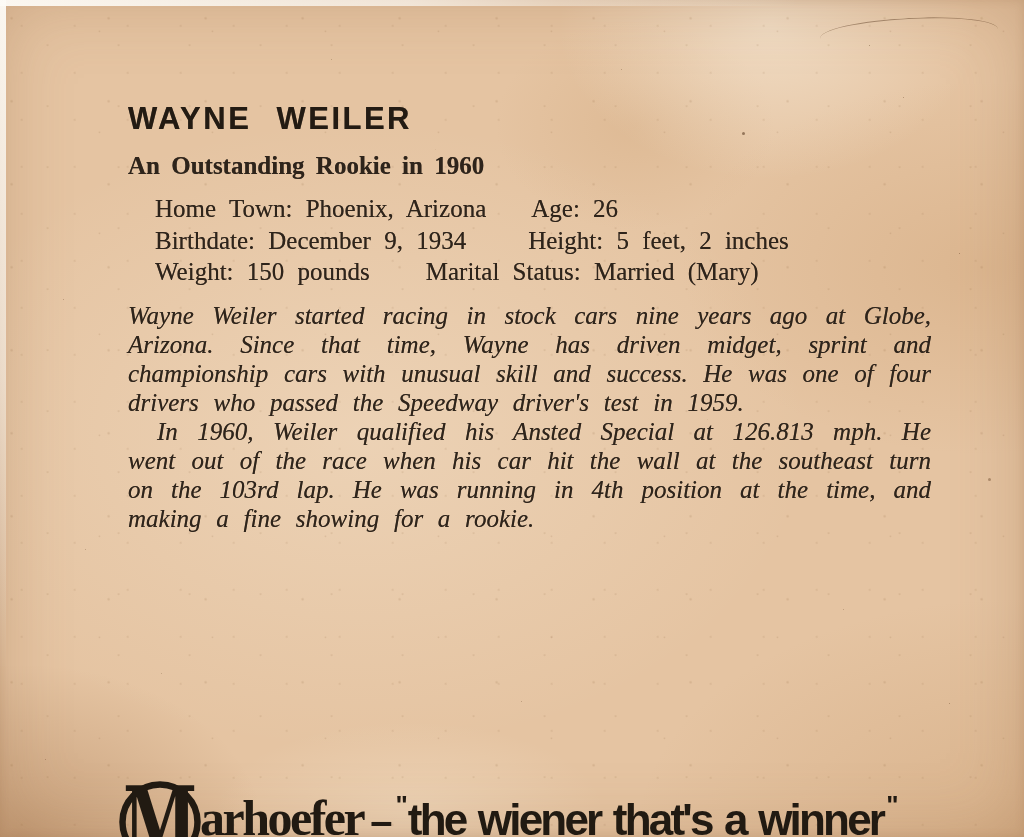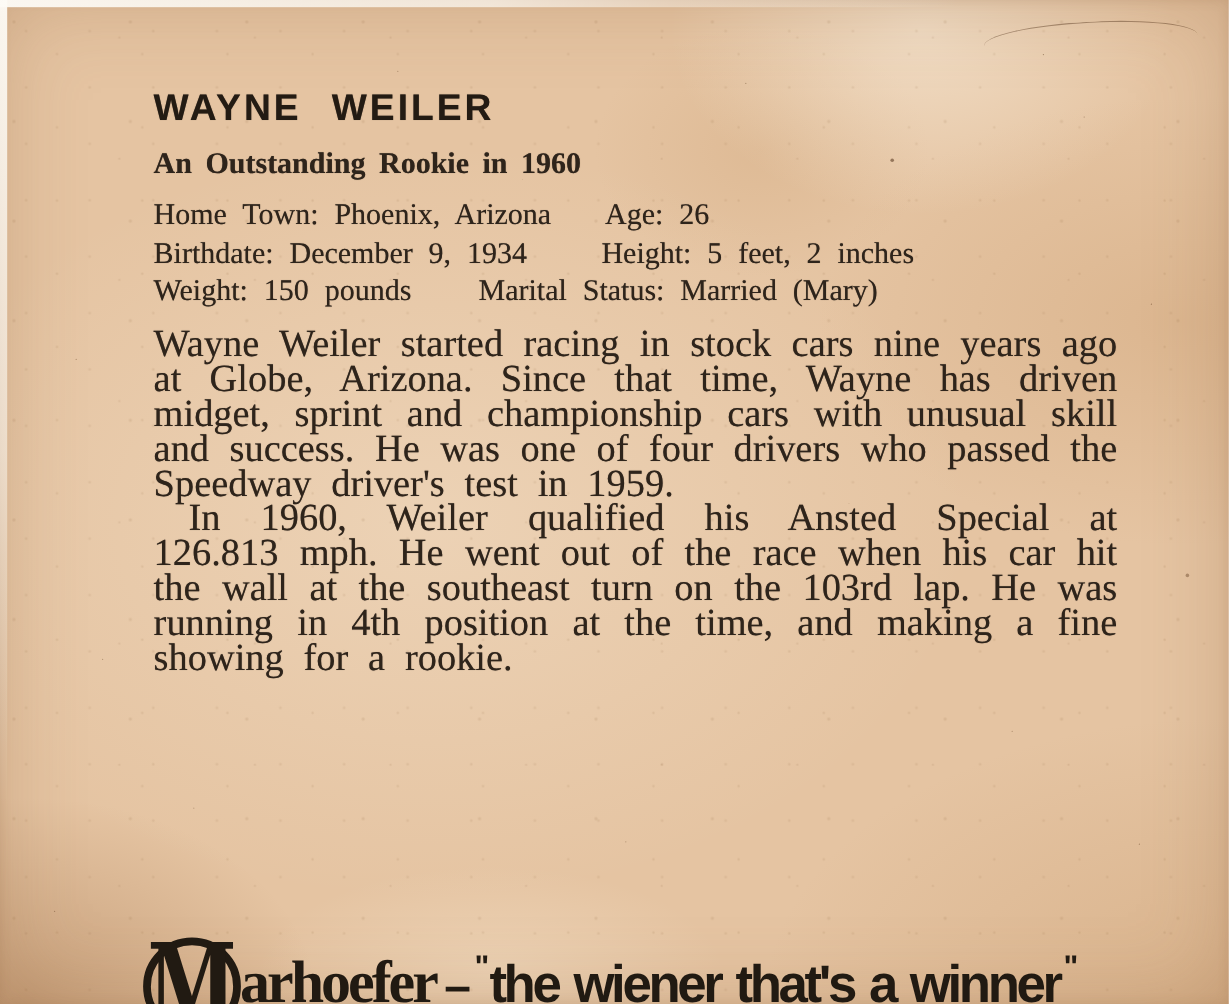--- a/index.html
+++ b/index.html
@@ -59,33 +59,33 @@
     border-radius:50%;border-top:1.5px solid rgba(84,54,28,.45);
     transform:rotate(-3deg);pointer-events:none;
   }
   
   .edge-top{position:absolute;top:0;left:0;right:0;height:6px;
     background:linear-gradient(90deg, rgba(253,251,246,.95), rgba(253,251,246,.7) 40%, rgba(253,251,246,0) 78%);}
   .edge-left{position:absolute;top:0;left:0;bottom:0;width:6px;
     background:linear-gradient(180deg, rgba(253,251,246,.95), rgba(253,251,246,.55) 45%, rgba(253,251,246,0) 80%);}
 
   
-  .content{position:absolute;left:128px;top:74px;width:803px;color:#2e241b;
+  .content{position:absolute;left:128px;top:103px;width:803px;color:#2e241b;
     text-shadow:0 0 .6px rgba(46,36,27,.65);}
   .player-name{
     margin:0 0 17px;font-family:"Liberation Sans",sans-serif;font-weight:700;
     font-size:31px;line-height:31px;letter-spacing:2.5px;word-spacing:14px;color:#231b13;
   }
   .subtitle{margin:0 0 12px;font-size:25px;line-height:30px;word-spacing:5px;font-weight:bold;}
   .stats{margin:0 0 13px;font-size:25px;line-height:31.5px;word-spacing:7px;}
-  .stat-line{white-space:nowrap;}
+  .stat-line{white-space:nowrap;margin-left:27px;}
   .stat-line:nth-child(1) .stat-right{margin-left:45px;}
   .stat-line:nth-child(2) .stat-right{margin-left:62px;}
   .stat-line:nth-child(3) .stat-right{margin-left:56px;}
-  .bio{font-size:32px;line-height:29px;word-spacing:8.5px;text-align:justify;}
+  .bio{font-size:25px;line-height:29px;word-spacing:8.5px;text-align:justify;font-style:italic;}
   .bio p{margin:0;}
   .bio p.indent{text-indent:29px;}
 
   
   .footer{
     position:absolute;left:116px;top:747px;display:flex;align-items:baseline;
     color:#211a12;white-space:nowrap;
   }
   .logo{display:inline-block;transform:translateY(28px);margin-right:-4px;}
   .brand{

